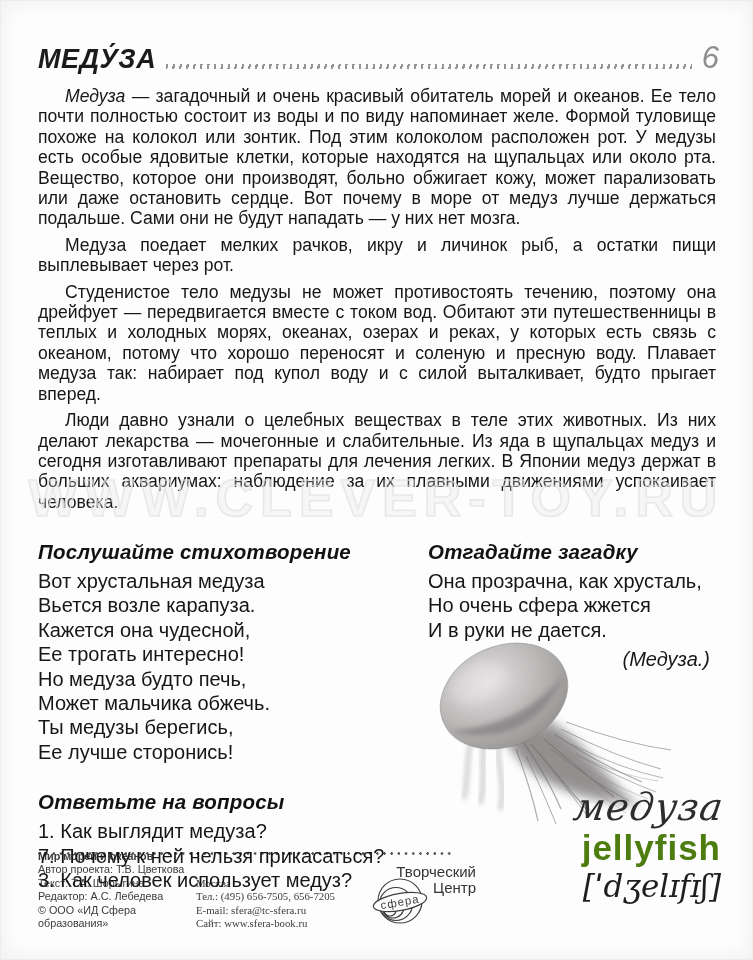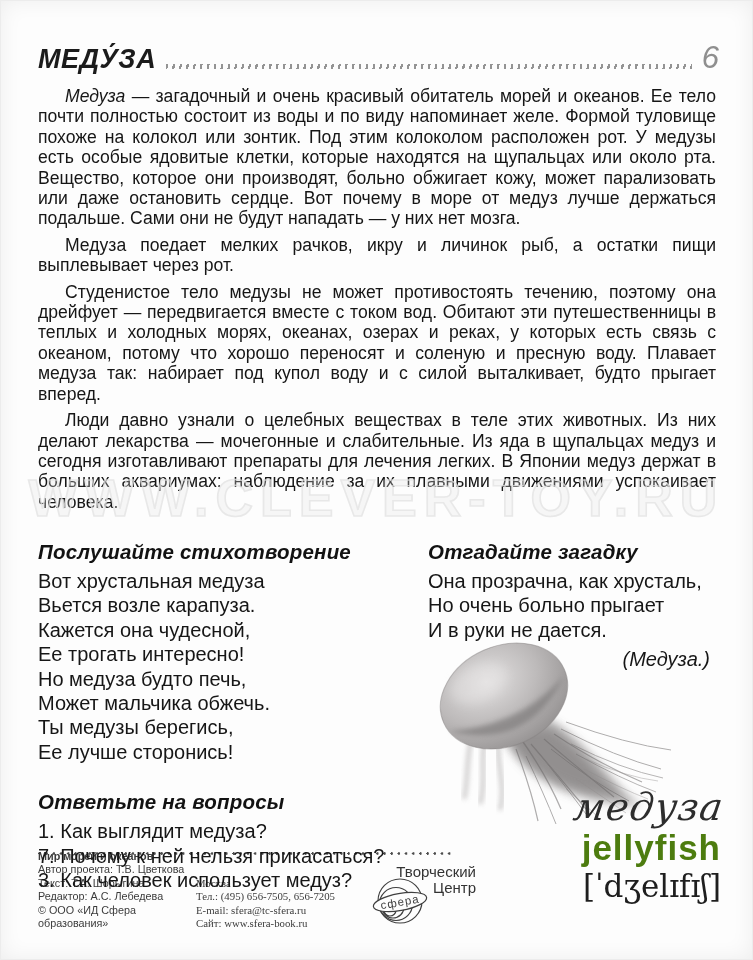--- a/index.html
+++ b/index.html
@@ -66,21 +66,21 @@
     font-family:"DejaVu Serif",serif;font-style:italic;
     font-size:38px;line-height:1.05;color:#2d2d2d;
     transform:skewX(-8deg);transform-origin:right bottom;
     letter-spacing:1px;
   }
   .vocab-english{
     font-weight:bold;font-size:35px;line-height:1.15;
     color:#4d7c0f;letter-spacing:1px;
   }
   .vocab-transcription{
-    font-family:"DejaVu Serif",serif;font-size:31px;line-height:1.2;color:#1e1e1e;
+    font-family:"DejaVu Serif",serif;font-size:31px;line-height:1.2;color:#1e1e1e;font-style:italic;
   }
   
   .footer-sep{
     position:absolute;left:38px;top:852px;width:414px;height:3px;
     background-image:radial-gradient(circle at 1.5px 1.5px,#4d4d4d 1.1px,transparent 1.45px);
     background-size:7.2px 3px;background-repeat:repeat-x;
   }
   .footer{
     position:absolute;left:38px;top:850px;width:445px;
     display:flex;align-items:flex-end;
@@ -124,21 +124,21 @@
 
     <h3 class="section-heading questions-heading">Ответьте на вопросы</h3>
     <div class="question">1. Как выглядит медуза?</div>
     <div class="question">7. Почему к ней нельзя прикасаться?</div>
     <div class="question">3. Как человек использует медуз?</div>
   </div>
 
   <div class="right-col">
     <h3 class="section-heading">Отгадайте загадку</h3>
     <div class="riddle-line">Она прозрачна, как хрусталь,</div>
-    <div class="riddle-line">Но очень больно прыгает</div>
+    <div class="riddle-line">Но очень сфера жжется</div>
     <div class="riddle-line">И в руки не дается.</div>
     <div class="riddle-answer">(Медуза.)</div>
   </div>
 
   <svg class="jelly" width="252" height="196" viewBox="0 0 252 196">
     <defs>
       <radialGradient id="bellg" cx="42%" cy="30%" r="80%">
         <stop offset="0%" stop-color="#e3e1e1"></stop>
         <stop offset="50%" stop-color="#bdbaba"></stop>
         <stop offset="100%" stop-color="#8d8a8a"></stop>

